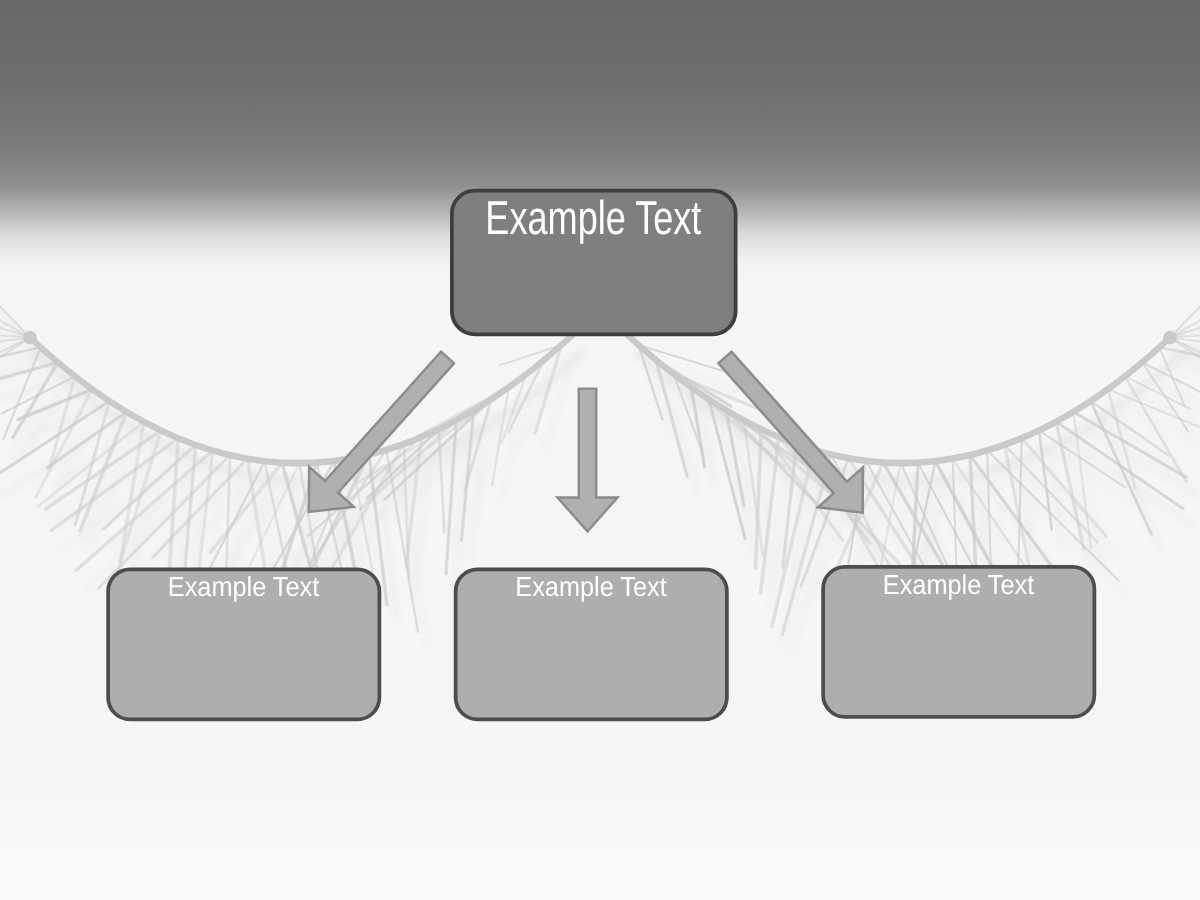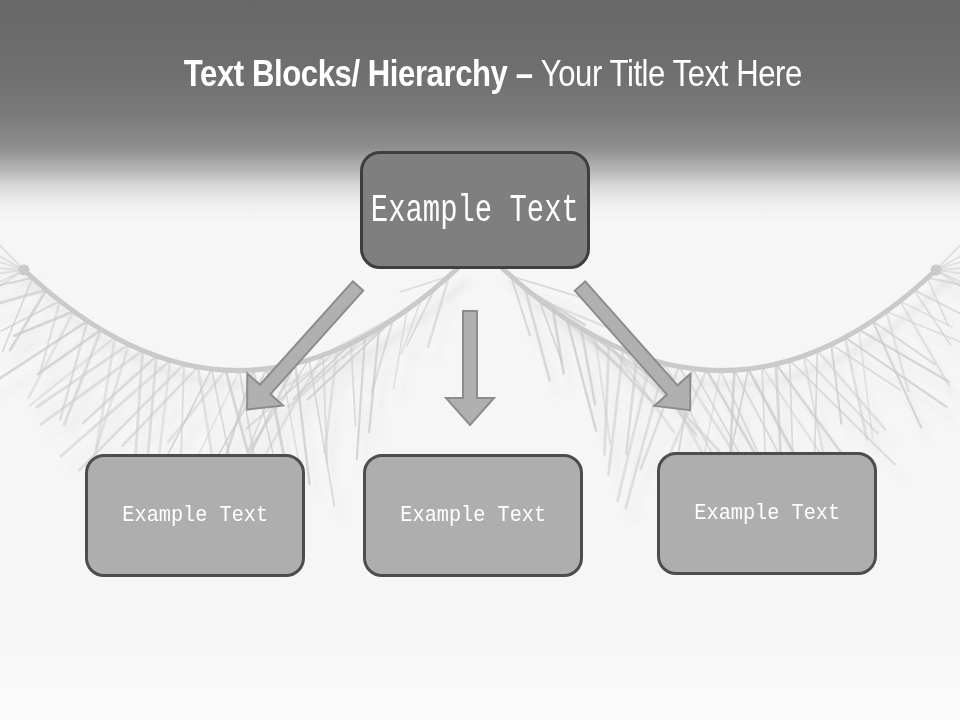--- a/index.html
+++ b/index.html
@@ -21,22 +21,22 @@
   }
   .t-bold{font-weight:700;}
   .t-reg{font-weight:400;}
   
   .lashes,.arrows{position:absolute;left:0;top:0;}
   .lash-shadow{stroke:var(--lash-shadow);fill:var(--lash-shadow);filter:blur(3px);opacity:.8;}
   .lash-main{stroke:var(--lash);fill:var(--lash);filter:blur(.4px);}
   .arrow{fill:var(--arrow-fill);stroke:var(--arrow-stroke);stroke-width:2;stroke-linejoin:miter;}
   
   .box{
-    position:absolute;display:flex;align-items:center;justify-content:center;
-    box-sizing:border-box;border-radius:20px;font-family:Liberation Mono, monospace;
+    position:absolute;display:flex;align-items:flex-start;justify-content:center;
+    box-sizing:border-box;border-radius:20px;
   }
   .box-label{display:inline-block;white-space:nowrap;color:var(--box-text);transform-origin:center;}
   .root{
     left:360px;top:151px;width:230px;height:118px;
     background:var(--root-fill);border:3px solid var(--root-border);
   }
   .root-label{font-size:38px;transform:scaleX(0.76);}
   .child{
     top:454px;width:220px;height:123px;
     background:var(--child-fill);border:3px solid var(--child-border);border-radius:19px;
@@ -193,23 +193,20 @@
           <path d="M936.0 270.0 L1035.5 213.7" stroke-width="1.80" opacity="0.50" fill="none" stroke-linecap="round"></path>
           <path d="M936.0 270.0 L976.4 228.3" stroke-width="1.80" opacity="0.50" fill="none" stroke-linecap="round"></path>
           <path d="M502 268 Q722 472 936 270" stroke-width="5" fill="none" stroke-linecap="round"></path>
           <circle cx="936" cy="270" r="5.5" stroke="none"></circle>
         </g>
       </defs>
     <use href="#lashGeom" class="lash-shadow" transform="translate(8,14)"></use>
     <use href="#lashGeom" class="lash-main"></use>
   </svg>
 
-  <header class="title-row">
-    <div class="title-scale"><span class="t-bold">Text Blocks/ Hierarchy – </span><span class="t-reg">Your Title Text Here</span></div>
-  </header>
 
   <svg class="arrows" width="960" height="720" viewBox="0 0 960 720" aria-hidden="true">
     <polygon class="arrow" points="-7,0 7,0 7,139 24,139 0,166 -24,139 -7,139" transform="translate(358,286) rotate(41.9)"></polygon>
     <polygon class="arrow" points="-7,0 7,0 7,87 24,87 0,114 -24,87 -7,87" transform="translate(470,311)"></polygon>
     <polygon class="arrow" points="-7,0 7,0 7,139 24,139 0,166 -24,139 -7,139" transform="translate(580,286) rotate(-41.6)"></polygon>
   </svg>
 
   <div class="box root">
     <span class="box-label root-label">Example Text</span>
   </div>

